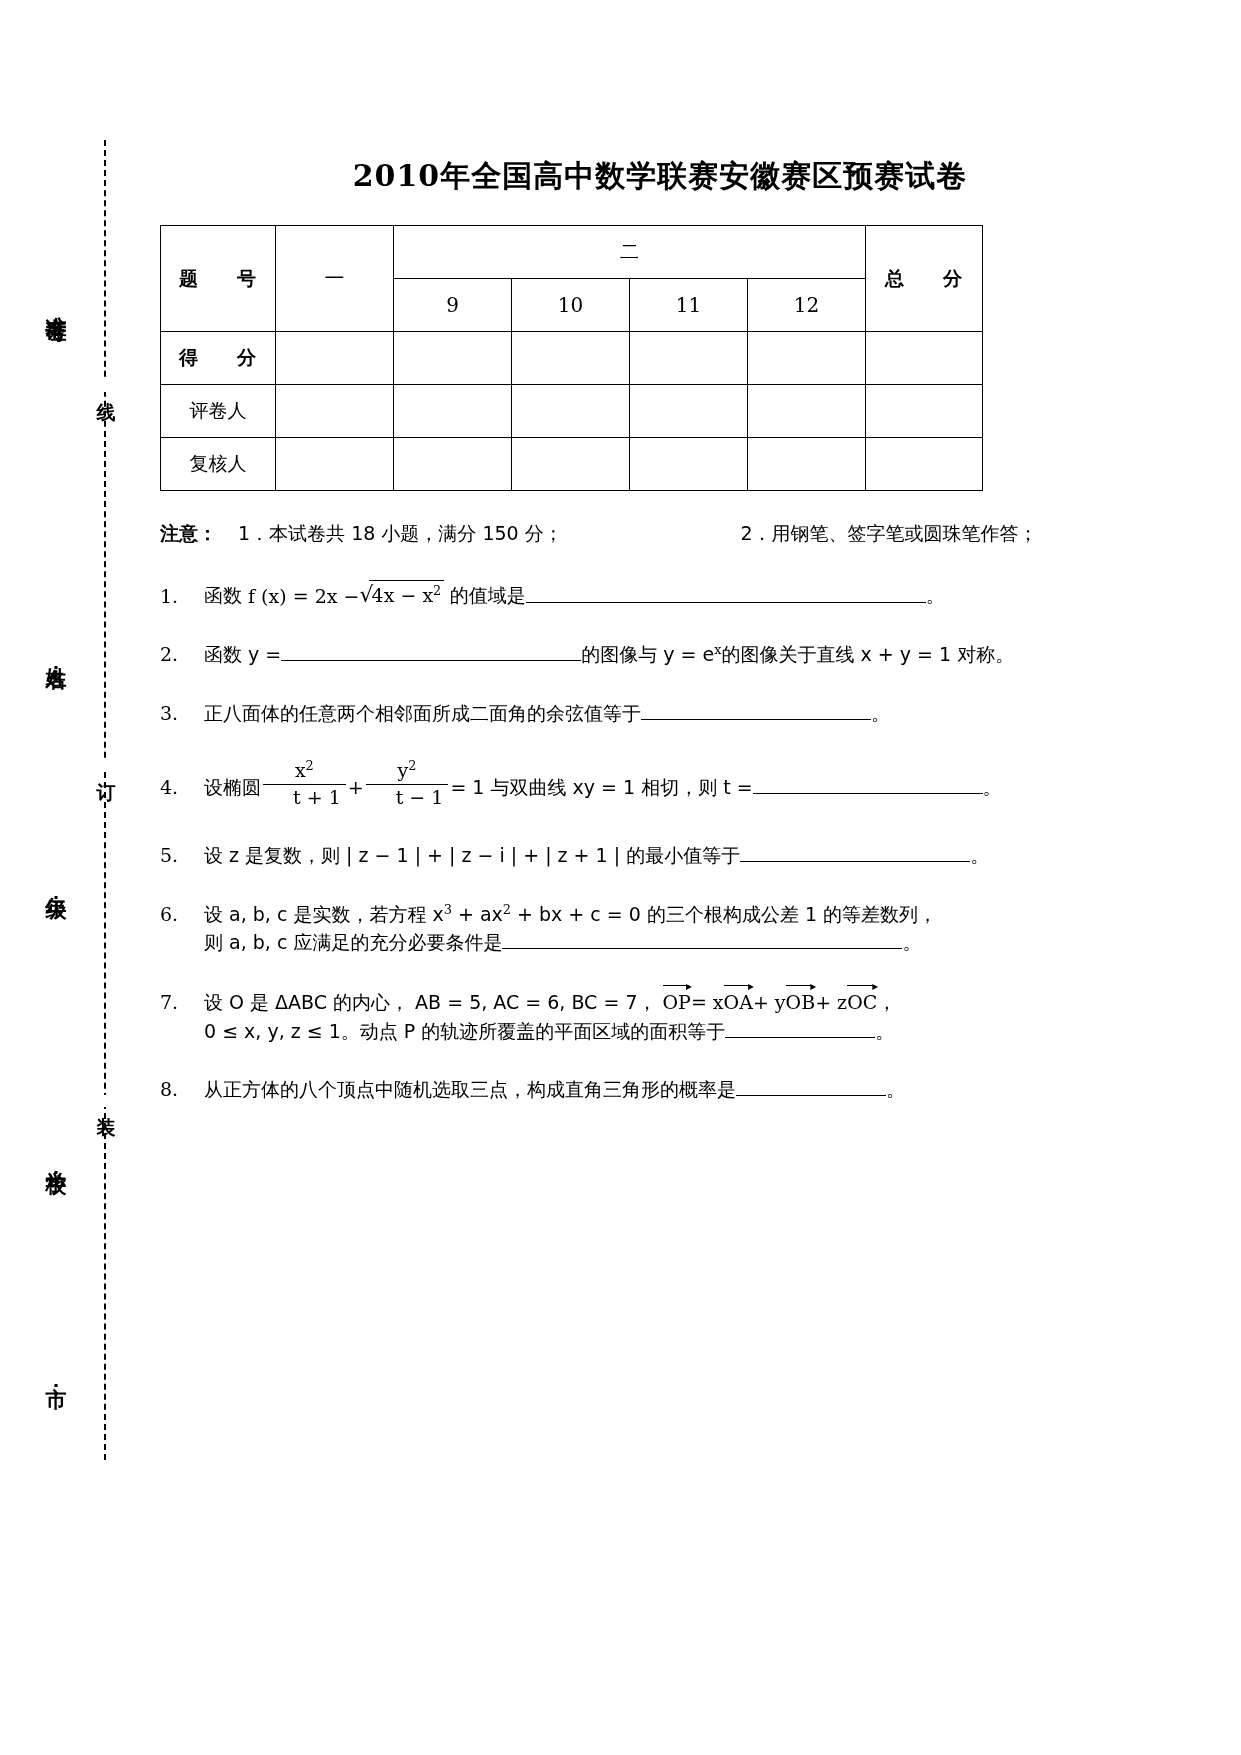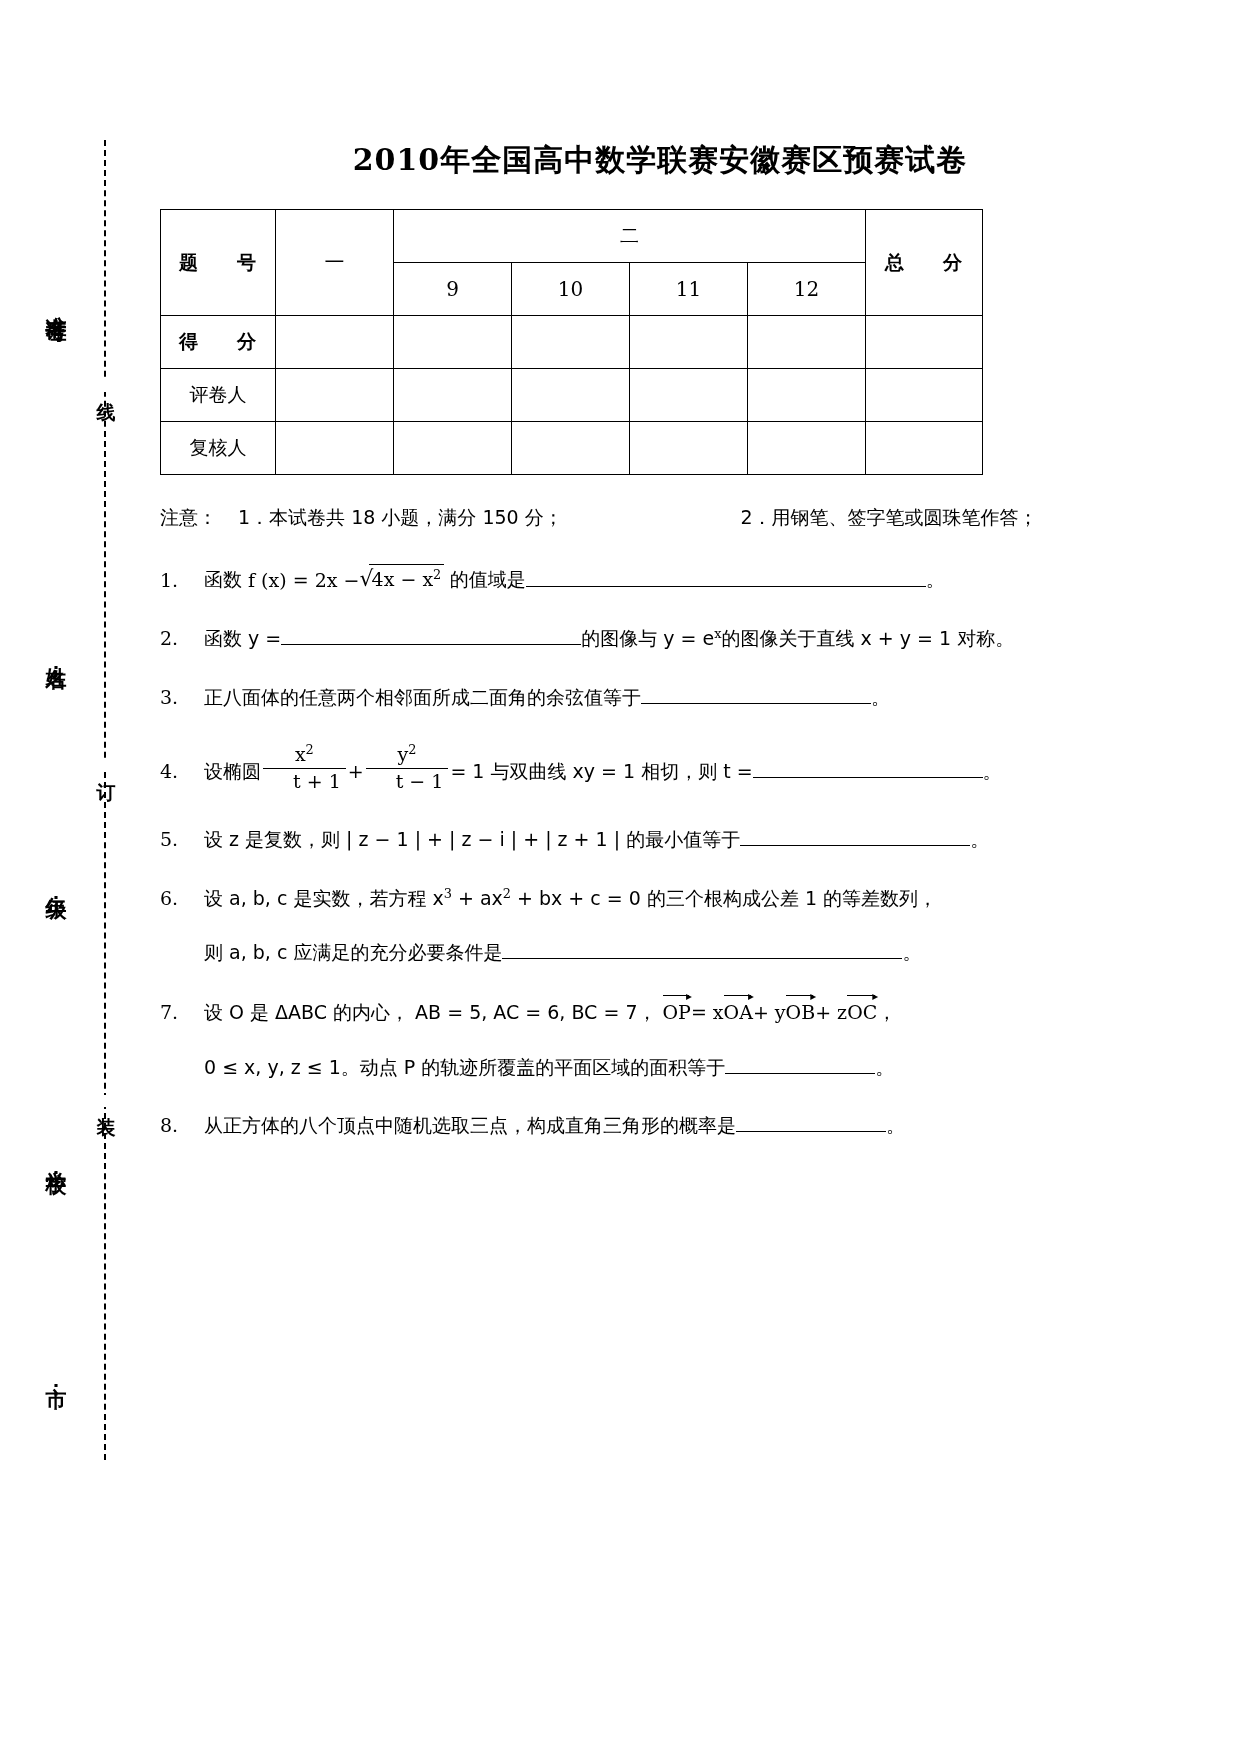--- a/index.html
+++ b/index.html
@@ -57,21 +57,21 @@
     font-weight: bold;
     font-size: 19px;
     padding: 6px 0;
     text-align: center;
   }
 
   
   .body {
     position: absolute;
     left: 160px;
-    top: 0;
+    top: 16px;
     width: 1000px;
   }
   .doc-title {
     margin-top: 140px;
     text-align: center;
     font-family: "DejaVu Serif", "Liberation Serif", serif;
     font-weight: bold;
     font-size: 30px;
     letter-spacing: 1px;
   }
@@ -104,21 +104,21 @@
   .spaced { letter-spacing: 10px; padding-left: 10px; font-weight: bold; }
 
   
   .notice {
     margin-top: 26px;
     font-size: 19px;
     font-family: "DejaVu Sans", "Liberation Sans", sans-serif;
     line-height: 1.75;
   }
   .notice-row { display: flex; }
-  .notice-head { width: 78px; flex: none; }
+  .notice-head { width: 78px; flex: none; font-weight: bold; }
   .notice-a { width: 380px; flex: none; }
   .notice-b { flex: 1; text-align: center; }
 
   .section-head {
     margin-top: 34px;
     font-size: 20px;
     font-family: "DejaVu Sans", "Liberation Sans", sans-serif;
     font-weight: normal;
   }
 
@@ -126,21 +126,21 @@
   .q {
     margin-top: 30px;
     display: flex;
     font-size: 19px;
     font-family: "DejaVu Sans", "Liberation Sans", sans-serif;
     line-height: 1.5;
     align-items: baseline;
   }
   .q-no { width: 44px; flex: none; font-family: "DejaVu Serif", "Liberation Serif", serif; }
   .q-body { flex: 1; }
-  .q-cont { margin-top: 26px; display: flex; font-size: 19px;
+  .q-cont { display: flex; font-size: 19px;
             font-family: "DejaVu Sans", "Liberation Sans", sans-serif; align-items: baseline; }
   .q-cont .q-no { visibility: hidden; }
 
   .math { font-family: "DejaVu Serif", "Liberation Serif", serif; font-style: normal; }
   sup, sub { font-size: 0.68em; }
 
   
   .blank {
     display: inline-block;
     border-bottom: 1.5px solid #000;

